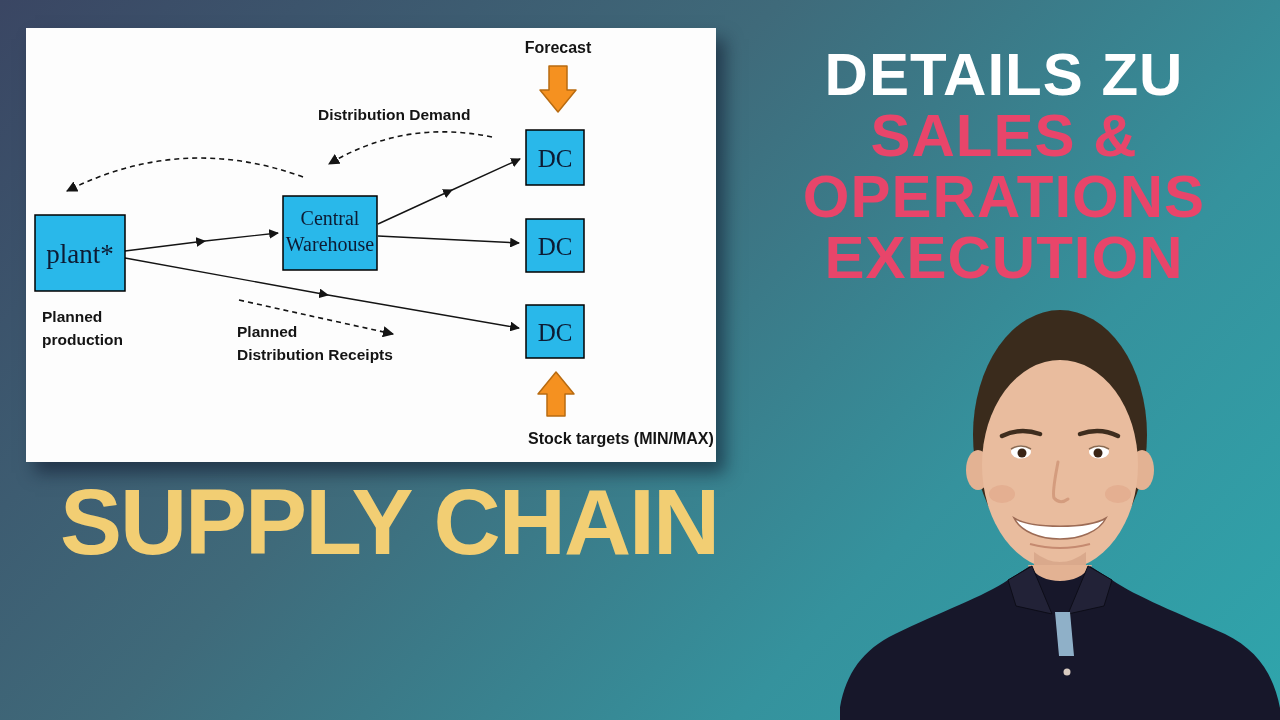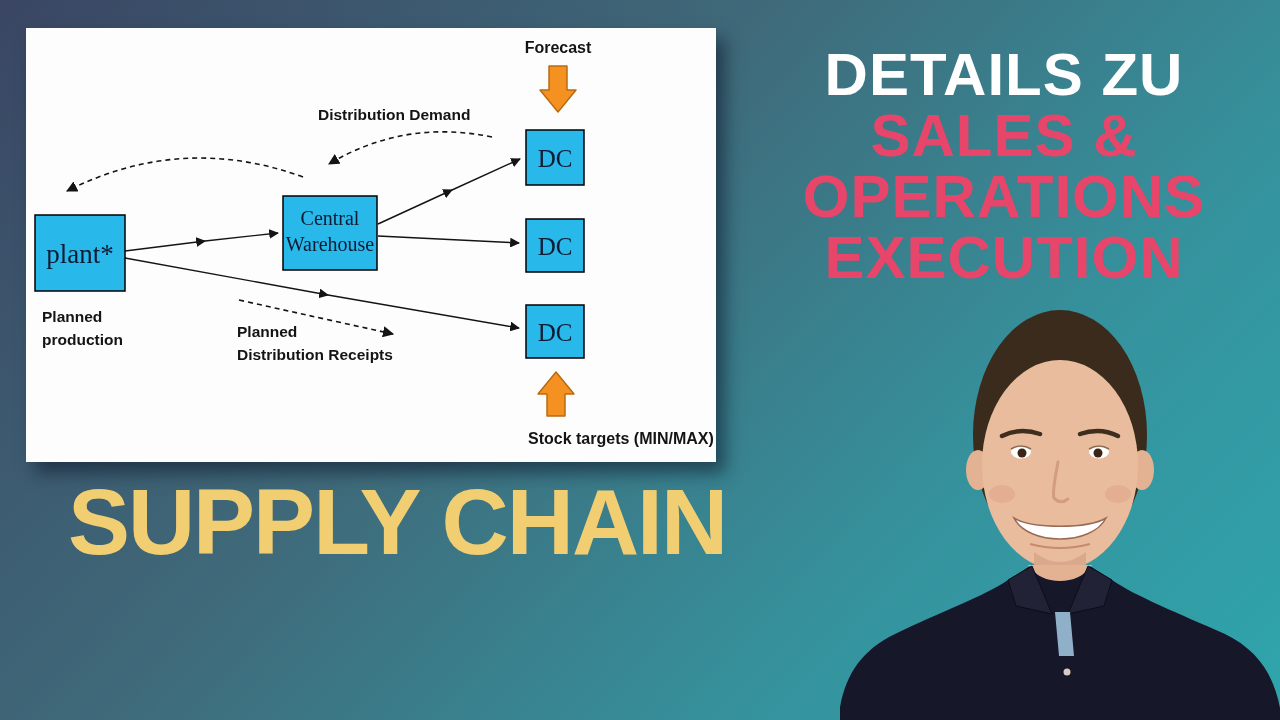--- a/index.html
+++ b/index.html
@@ -20,21 +20,21 @@
   .diagram-label{font-family:"Liberation Sans",sans-serif;font-weight:bold;fill:#141414;}
   .node-text{font-family:"Liberation Serif","DejaVu Serif",serif;fill:#0d1b33;}
   .title-right{
     position:absolute;left:726px;top:44px;width:556px;
     text-align:center;font-weight:900;font-size:60px;line-height:61px;
     letter-spacing:1px;
   }
   .title-right .line-white{color:#ffffff;}
   .title-right .line-pink{color:#e8456a;}
   .title-bottom{
-    position:absolute;left:14px;top:478px;width:766px;
+    position:absolute;left:6px;top:478px;width:766px;
     text-align:center;font-weight:900;font-size:93px;line-height:89px;
     color:#f2ce73;letter-spacing:-2px;
   }
   .man{position:absolute;left:840px;top:295px;width:440px;height:425px;}
 </style>
 </head>
 <body>
 
 <div class="stage">
 

